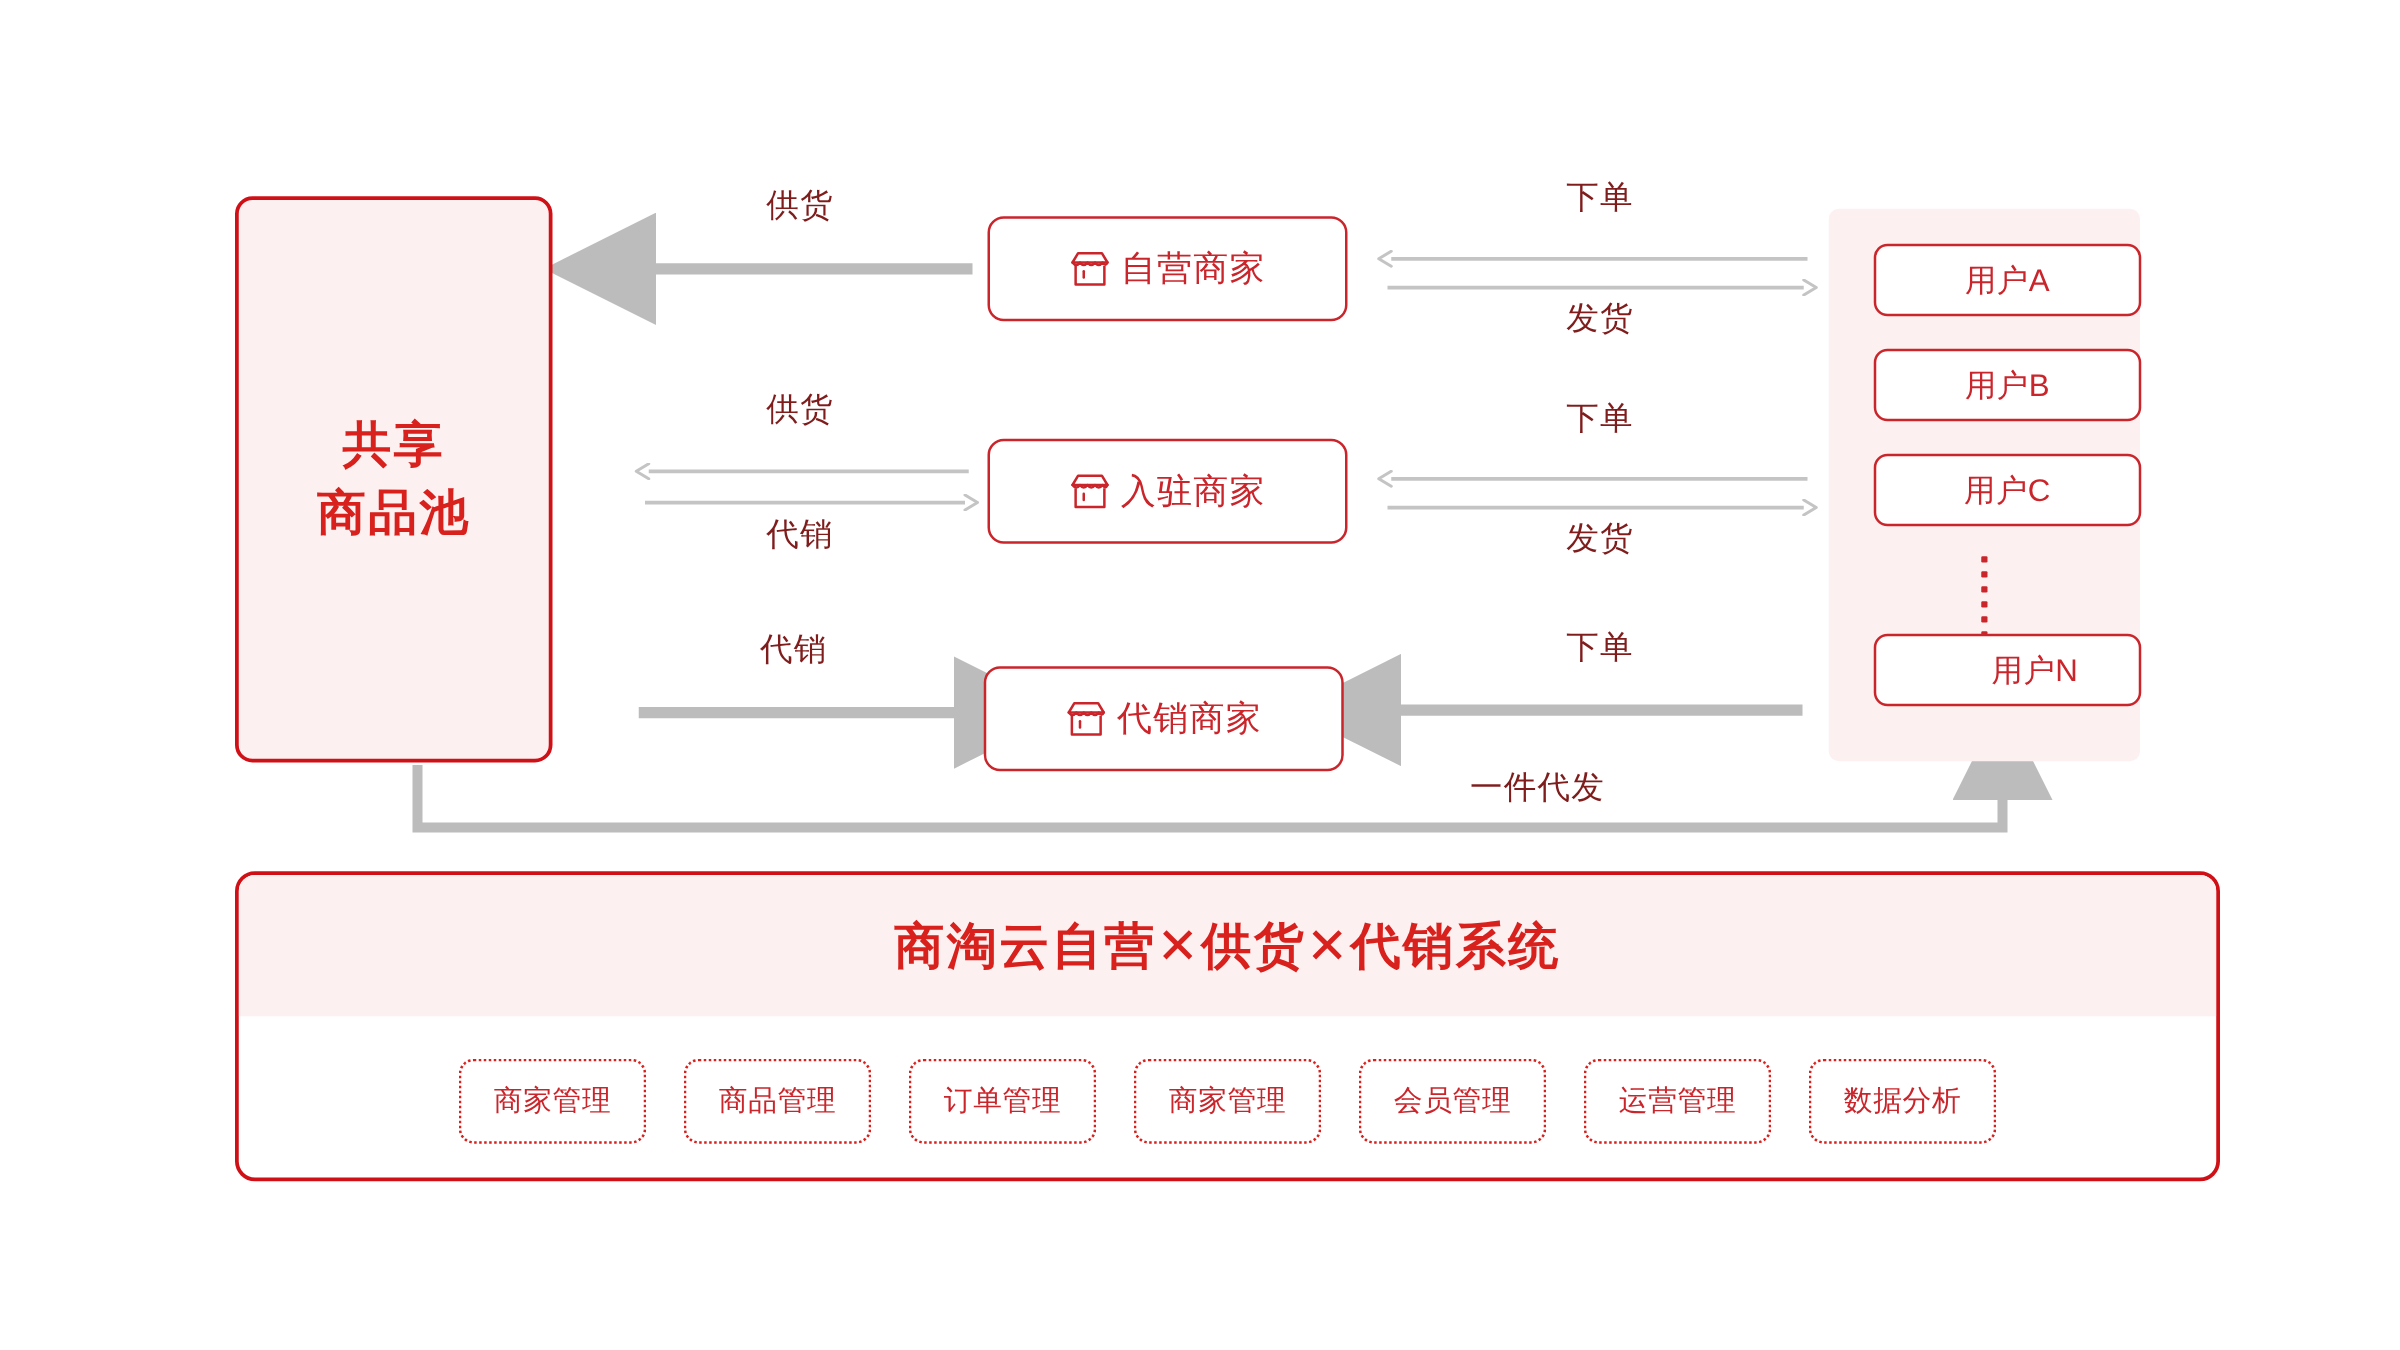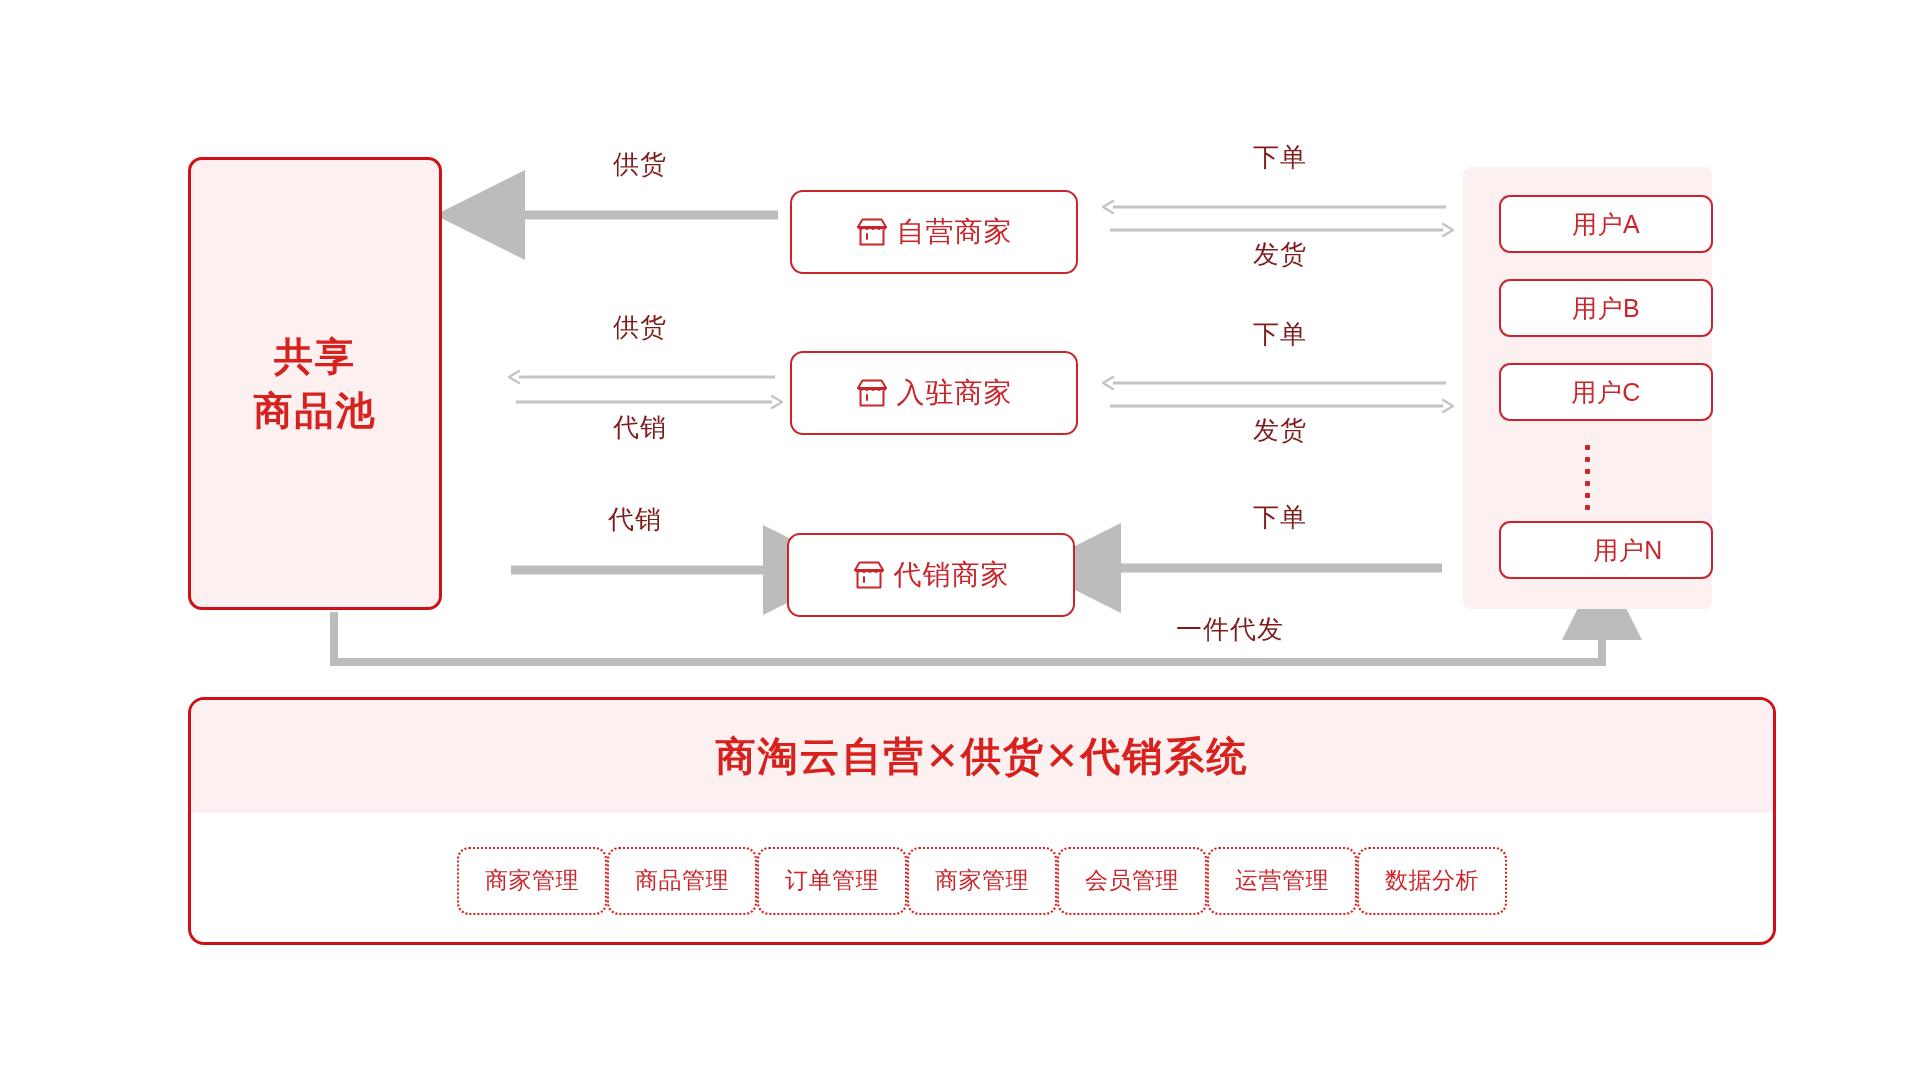--- a/index.html
+++ b/index.html
@@ -41,21 +41,21 @@
     display: flex; align-items: center; justify-content: center;
     gap: 9px;
   }
   .merchant .m-label {
     color: #c9252b;
     font-size: 28px;
     letter-spacing: 1px;
   }
   .shop-icon { width: 32px; height: 30px; display:block; }
 
-  .merchant.r1 { left: 790px; top: 190px; }
+  .merchant.r1 { left: 790px; top: 173px; }
   .merchant.r2 { left: 790px; top: 351px; }
   .merchant.r3 { left: 787px; top: 533px; }
 
   
   .users-panel {
     position: absolute;
     left: 1463px; top: 167px;
     width: 249px; height: 442px;
     background: #fdf0f1;
     border-radius: 8px;
@@ -65,21 +65,21 @@
     left: 36px; width: 214px; height: 58px;
     border: 2.5px solid #c9252b;
     border-radius: 11px;
     background: #ffffff;
     display: flex; align-items: center; justify-content: center;
   }
   .user-box span { color: #c9252b; font-size: 25px; letter-spacing: .5px; }
   .user-box.u0 { top: 28px; }
   .user-box.u1 { top: 112px; }
   .user-box.u2 { top: 196px; }
-  .user-box.u3 { top: 354px; padding-left: 44px; }
+  .user-box.u3 { top: 340px; padding-left: 44px; }
   .user-dots {
     position: absolute;
     left: 0; right: 0; top: 278px;
     display: flex; flex-direction: column; align-items: center; gap: 7px;
   }
   .user-dots i { display:block; width: 5px; height: 5px; background: #c9252b; border-radius: 1px; }
 
   
   .arrows { position: absolute; left:0; top:0; width: 1920px; height: 1080px; }
 
@@ -111,20 +111,21 @@
   .system-title {
     color: #d8201c;
     font-size: 40px;
     font-weight: bold;
     letter-spacing: 2px;
     white-space: nowrap;
   }
   .modules {
     height: 135px;
     display: flex; align-items: center; justify-content: center;
+    gap: 30px;
   }
   .module {
     width: 150px; height: 68px;
     border: 2px dotted #d8201c;
     border-radius: 12px;
     background: #ffffff;
     display: flex; align-items: center; justify-content: center;
   }
   .module span { color: #c9252b; font-size: 23px; letter-spacing: .5px; }
 </style>

